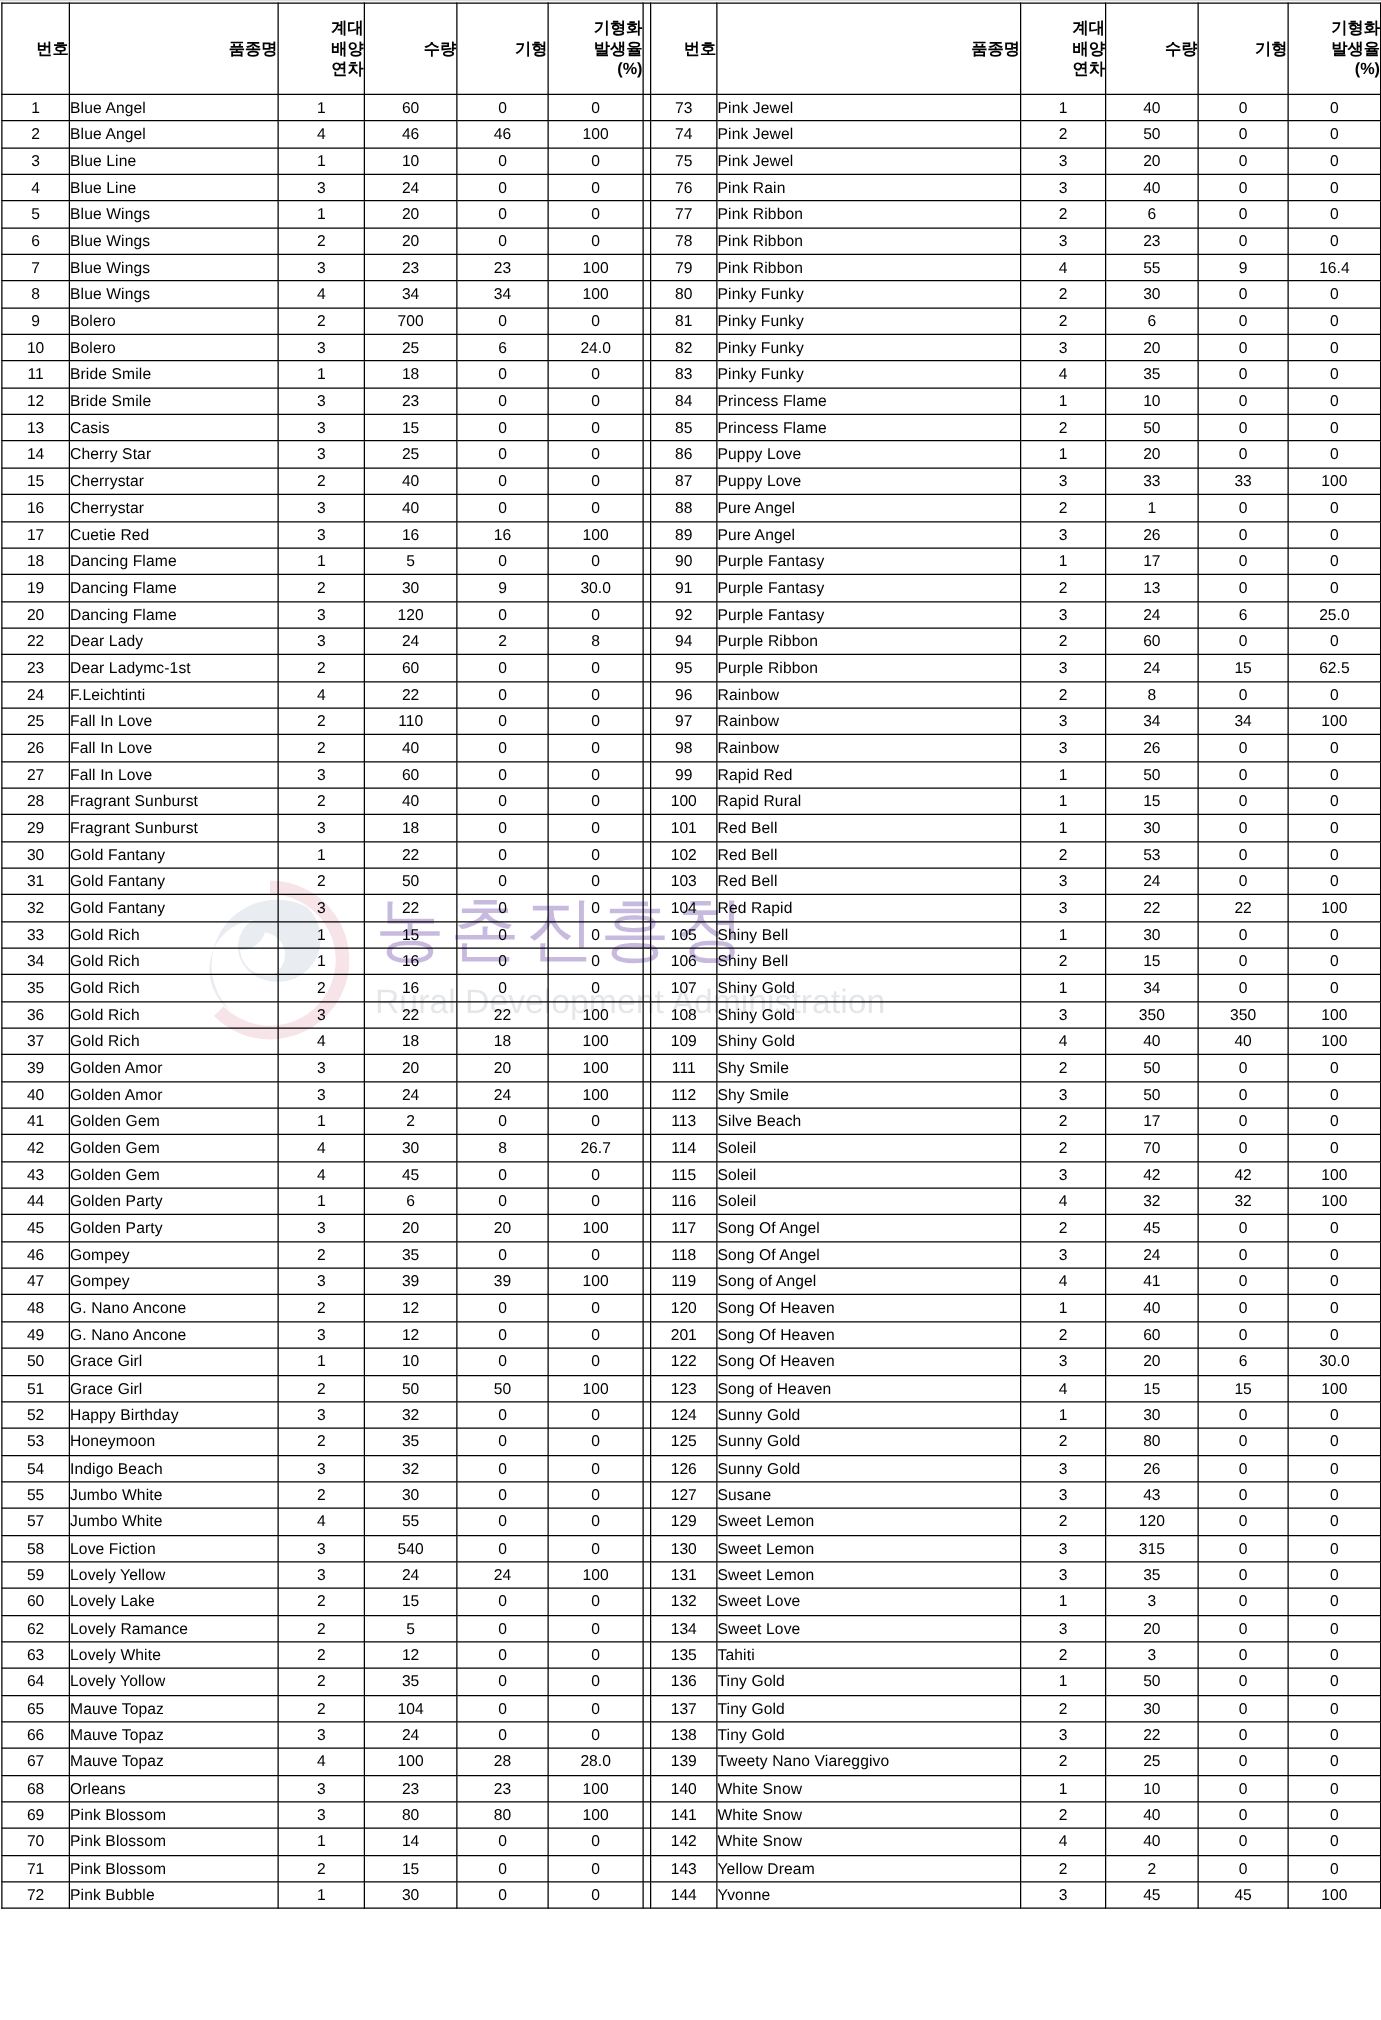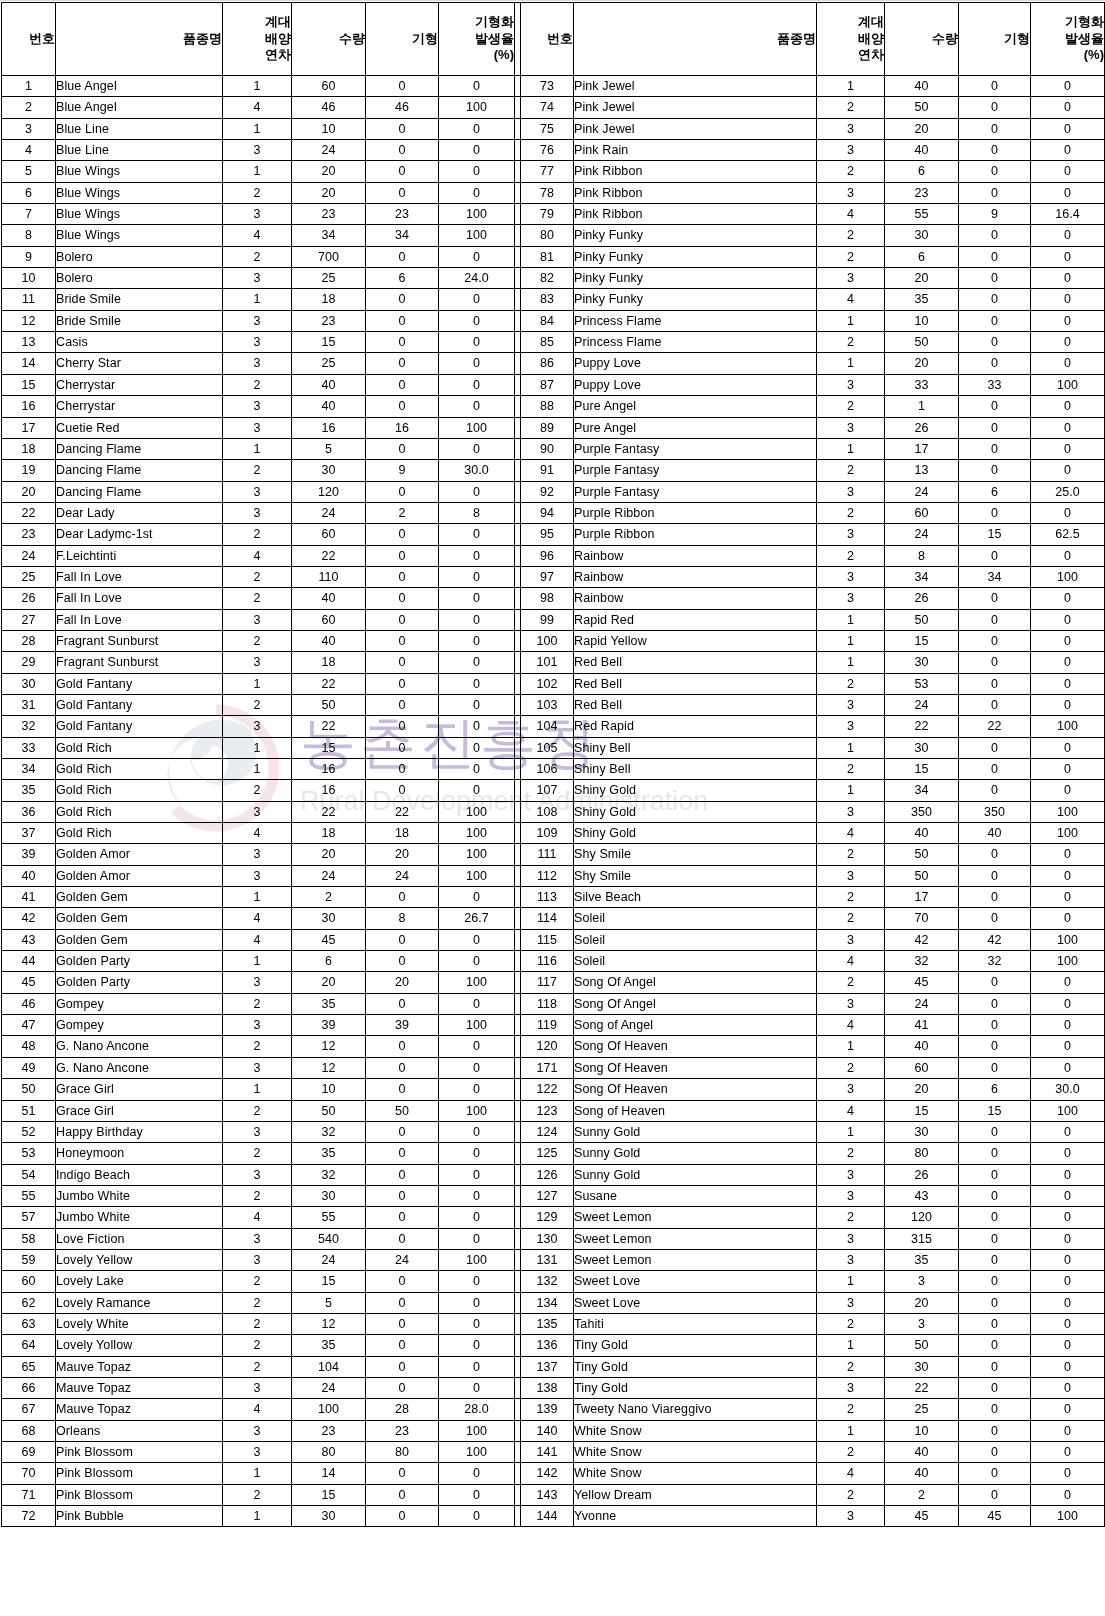--- a/index.html
+++ b/index.html
@@ -605,21 +605,21 @@
           </tr>
           <tr>
             <td class="c">28</td>
             <td class="l name-cell">Fragrant Sunburst</td>
             <td class="c">2</td>
             <td class="c">40</td>
             <td class="c">0</td>
             <td class="c">0</td>
             <td class="gutter"></td>
             <td class="c">100</td>
-            <td class="l name-cell">Rapid Yellow</td>
+            <td class="l name-cell">Rapid Rural</td>
             <td class="c">1</td>
             <td class="c">15</td>
             <td class="c">0</td>
             <td class="c">0</td>
           </tr>
           <tr>
             <td class="c">29</td>
             <td class="l name-cell">Fragrant Sunburst</td>
             <td class="c">3</td>
             <td class="c">18</td>
@@ -904,21 +904,21 @@
             <td class="c">0</td>
           </tr>
           <tr>
             <td class="c">49</td>
             <td class="l name-cell">G. Nano Ancone</td>
             <td class="c">3</td>
             <td class="c">12</td>
             <td class="c">0</td>
             <td class="c">0</td>
             <td class="gutter"></td>
-            <td class="c">171</td>
+            <td class="c">201</td>
             <td class="l name-cell">Song Of Heaven</td>
             <td class="c">2</td>
             <td class="c">60</td>
             <td class="c">0</td>
             <td class="c">0</td>
           </tr>
           <tr>
             <td class="c">50</td>
             <td class="l name-cell">Grace Girl</td>
             <td class="c">1</td>

